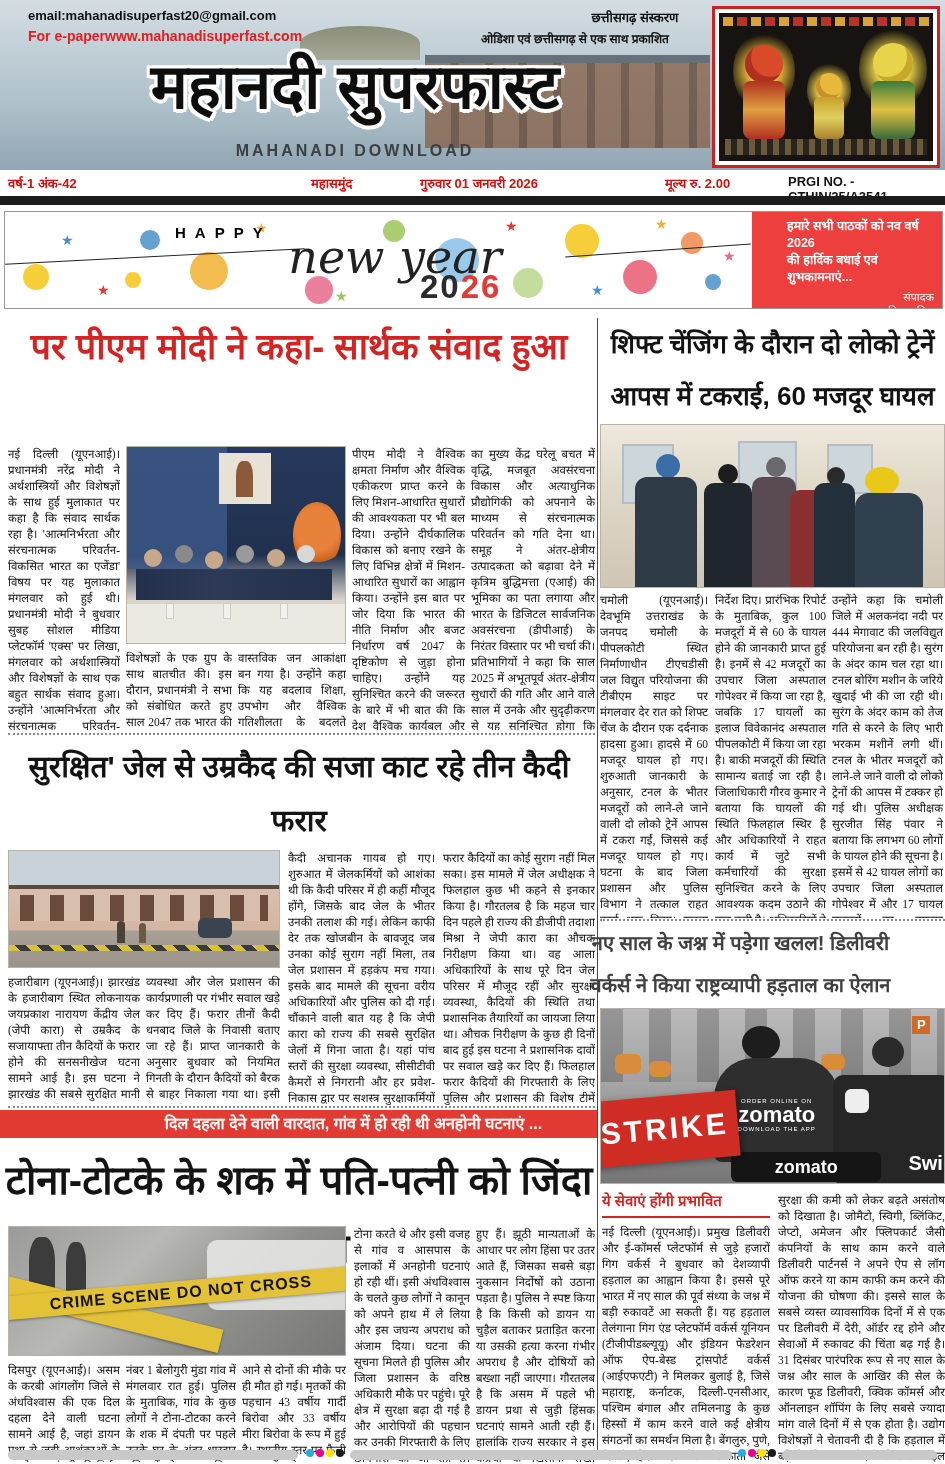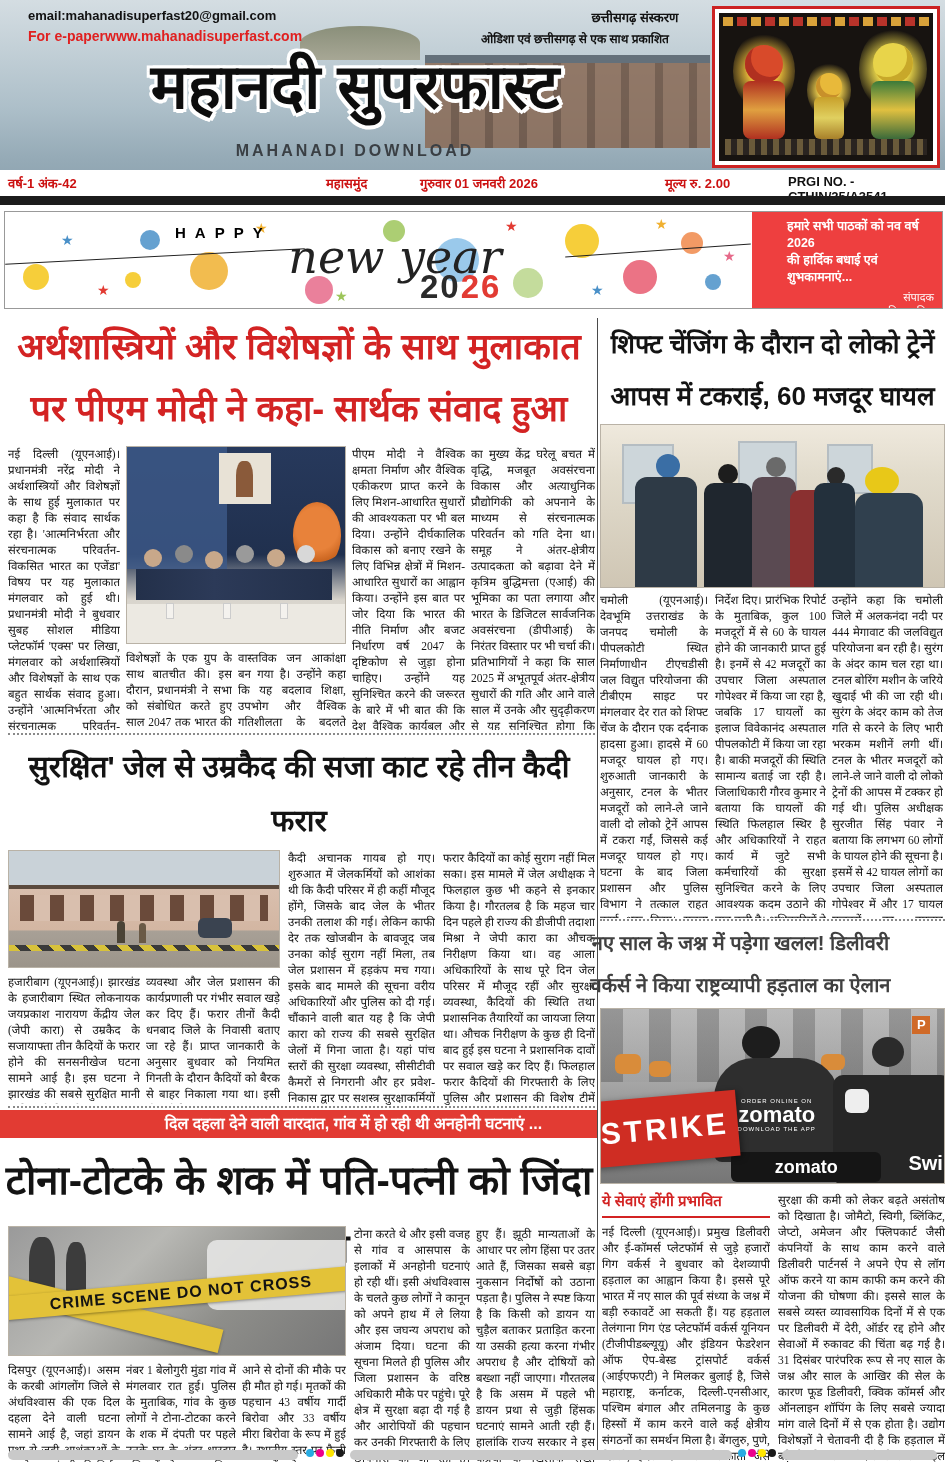--- a/index.html
+++ b/index.html
@@ -144,21 +144,21 @@
       <div class="rect" style="left:95px;top:84px;width:30px;height:42px;background:linear-gradient(180deg,#c8a02a,#e0d060,#a8802a);border-radius:6px;"></div>
       <div class="aura" style="left:140px;top:14px;width:68px;height:84px;background:radial-gradient(circle,#e8d44a 30%,rgba(232,212,74,0) 72%);"></div>
       <div class="dface" style="left:154px;top:30px;width:40px;height:40px;background:#e8d44a;box-shadow:inset -6px -6px 0 #c8a82a;"></div>
       <div class="rect" style="left:152px;top:68px;width:44px;height:58px;background:linear-gradient(180deg,#3a7a3a,#e0c040,#3a6a3a);border-radius:8px;"></div>
       <div class="deity-base"></div>
     </div>
   </div>
 </div>
 <div class="abs" id="dateline">
   <span class="dl" style="left:8px;">वर्ष-1  अंक-42</span>
-  <span class="dl" style="left:326px;">महासमुंद</span>
+  <span class="dl" style="left:311px;">महासमुंद</span>
   <span class="dl" style="left:420px;">गुरुवार  01  जनवरी  2026</span>
   <span class="dl" style="left:665px;">मूल्य रु. 2.00</span>
   <span class="dl" id="dl-prgi" style="left:788px;">PRGI NO. - CTHIN/25/A3541</span>
 </div>
 <div class="abs" id="blackbar"></div>
 
 <div class="abs" id="banner">
   <div id="banner-art">
     <div class="dot" style="left:18px;top:52px;width:26px;height:26px;background:#f5c518;"></div>
     <div class="dot" style="left:120px;top:60px;width:16px;height:16px;background:#f5c518;"></div>
@@ -189,21 +189,20 @@
   <div id="banner-red">
     <div class="greet">हमारे सभी पाठकों को नव वर्ष 2026</div>
     <div class="greet">की हार्दिक बधाई एवं शुभकामनाएं...</div>
     <div class="sign" style="margin-top:4px;">संपादक</div>
     <div class="sign">अविनाश मिश्र</div>
     <div class="sign">महानदी सुपरफास्ट</div>
   </div>
 </div>
 
 <div class="hl" id="modi-hl">
-  <div>अर्थशास्त्रियों और विशेषज्ञों के साथ मुलाकात</div>
   <div>पर पीएम मोदी ने कहा- सार्थक संवाद हुआ</div>
 </div>
 <div class="col" style="left:8px;top:446px;width:112px;height:284px;">नई दिल्ली (यूएनआई)। प्रधानमंत्री नरेंद्र मोदी ने अर्थशास्त्रियों और विशेषज्ञों के साथ हुई मुलाकात पर कहा है कि संवाद सार्थक रहा है। 'आत्मनिर्भरता और संरचनात्मक परिवर्तन- विकसित भारत का एजेंडा' विषय पर यह मुलाकात मंगलवार को हुई थी। प्रधानमंत्री मोदी ने बुधवार सुबह सोशल मीडिया प्लेटफॉर्म 'एक्स' पर लिखा, मंगलवार को अर्थशास्त्रियों और विशेषज्ञों के साथ एक बहुत सार्थक संवाद हुआ। उन्होंने 'आत्मनिर्भरता और संरचनात्मक परिवर्तन- विकसित भारत के लिए कार्यसूची' विषय पर अपने बहुमूल्य दृष्टिकोण साझा किए। बता दें कि मंगलवार सुबह नीति आयोग में पीएम मोदी ने प्रमुख अर्थशास्त्रियों और</div>
 <div class="photo" id="ph-modi" style="left:126px;top:446px;width:220px;height:198px;">
   <div class="panel"></div>
   <div class="screen">
       <i></i>
     </div>
   <div class="flower"></div>
   <div class="blob" style="left:8%;top:52%;width:18px;height:18px;background:#c8a88a;"></div>

